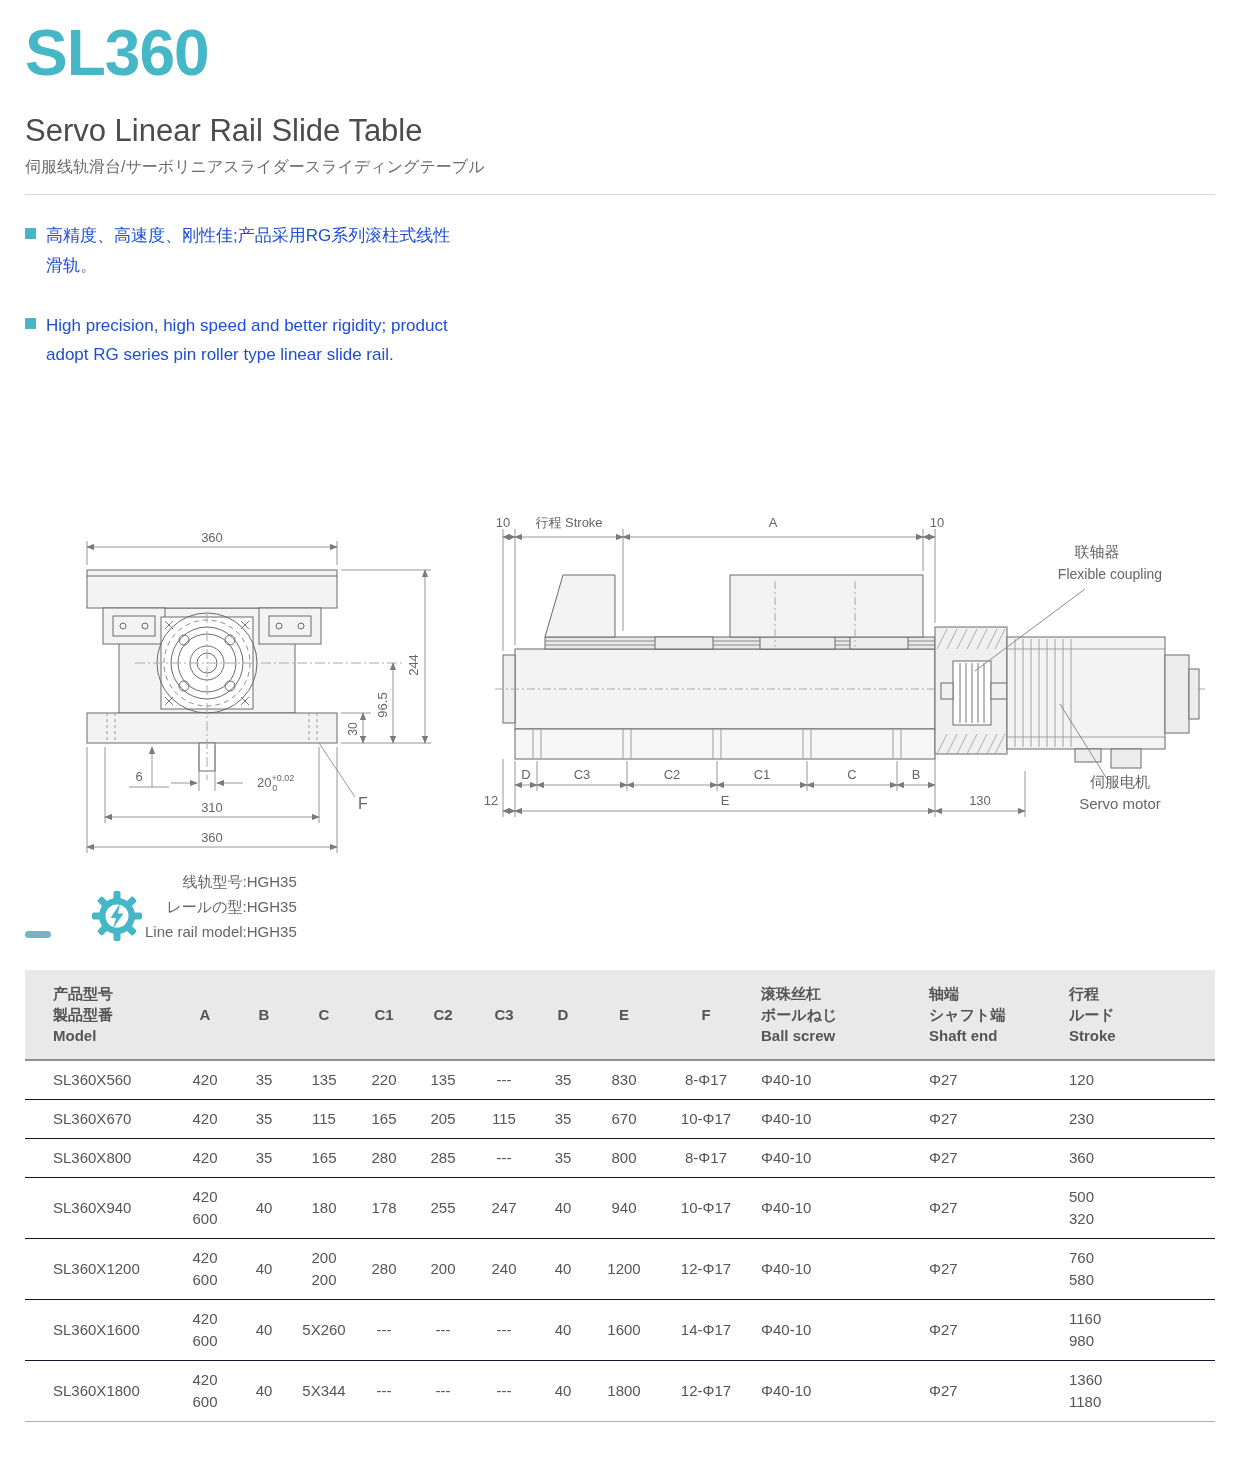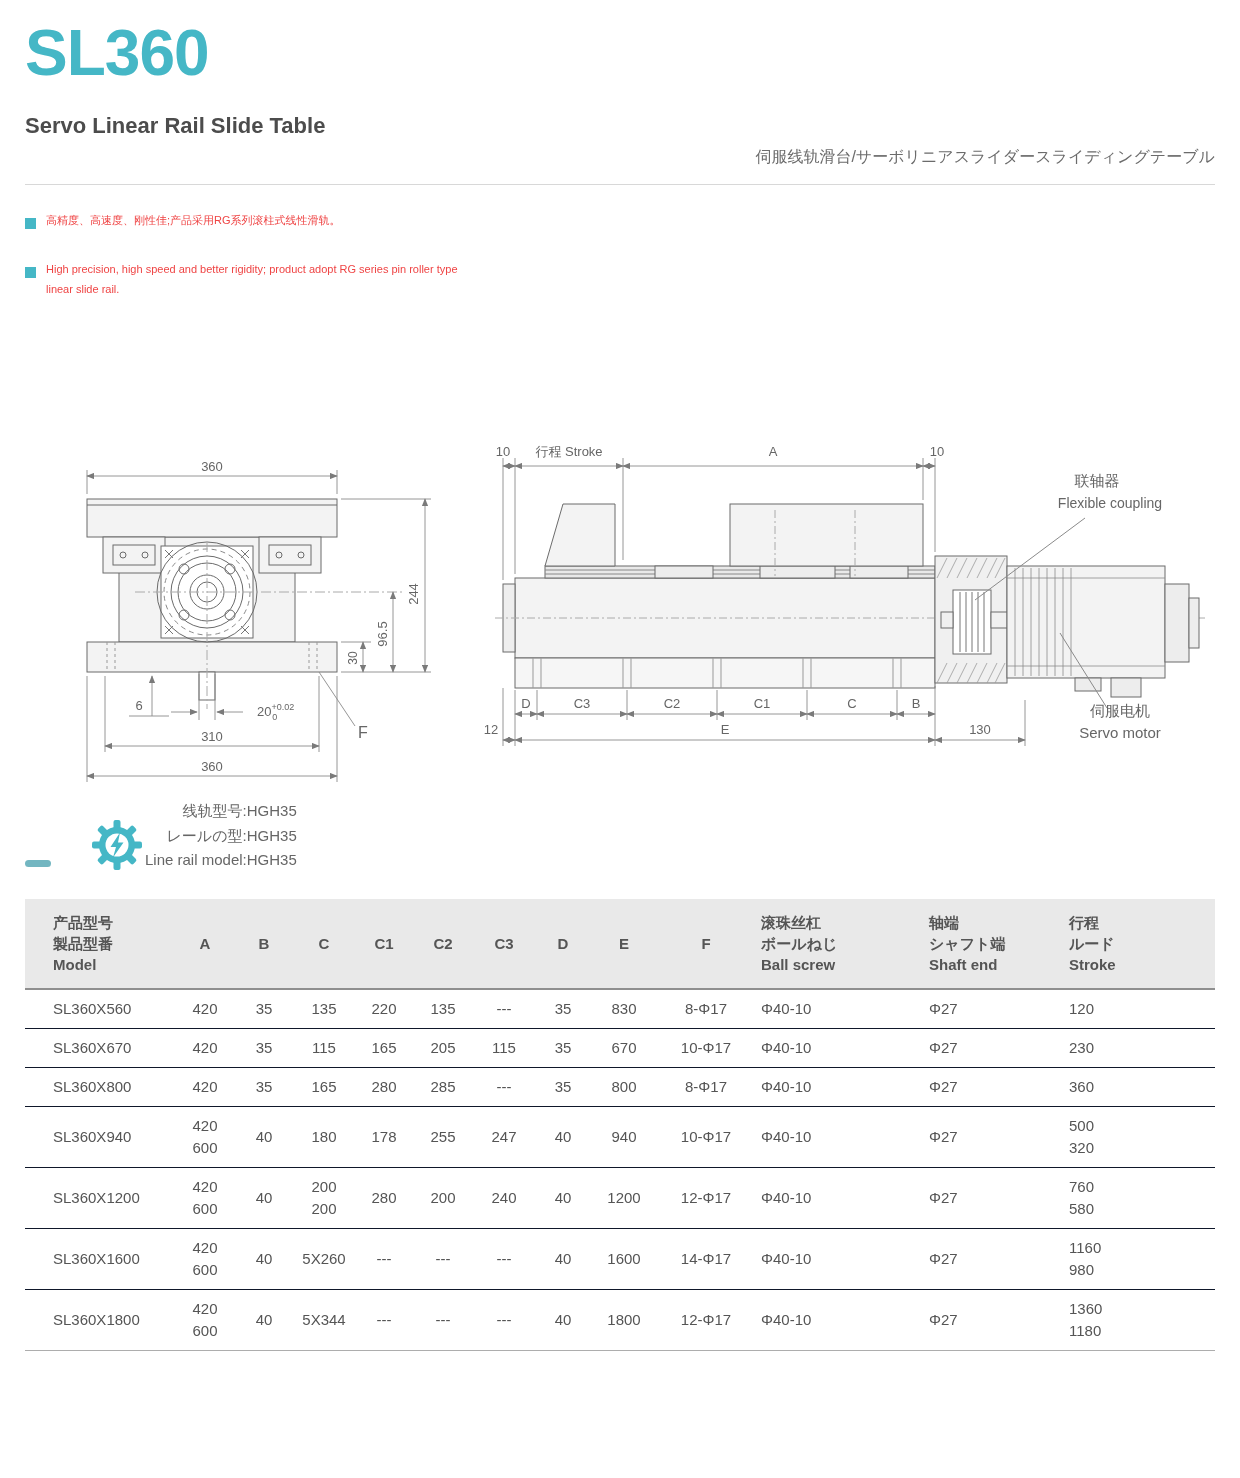--- a/index.html
+++ b/index.html
@@ -2,29 +2,29 @@
 <html><head>
 <meta charset="utf-8">
 <style>
   html,body{margin:0;padding:0;background:#fff;}
   body{font-family:"Liberation Sans", sans-serif; color:#555;}
   .page{width:1240px;height:1478px;margin:6px auto;background:#fff;position:relative;overflow:hidden;}
   .inner{padding:0 25px;}
 
   
   .title{color:#45b7c6;font-size:64px;font-weight:bold;letter-spacing:-1px;margin:14px 0 0 0;line-height:1.05;}
-  .subtitle{font-size:22px;font-weight:bold;color:#4c4c4c;margin:26px 0 0 0;}
-  .subtitle-cjk{font-size:16px;color:#6b6b6b;margin:8px 0 0 0;text-align:right;}
+  .subtitle{font-size:31px;font-weight:normal;color:#4c4c4c;margin:26px 0 0 0;}
+  .subtitle-cjk{font-size:16px;color:#6b6b6b;margin:8px 0 0 0;}
   .rule{border:none;border-top:1px solid #d8d8d8;margin:16px 0 0 0;}
 
   
   .features{display:grid;grid-template-columns:465px 1fr;column-gap:35px;margin-top:26px;}
   .feature{display:flex;align-items:flex-start;margin-bottom:30px;}
   .feature .sq{width:11px;height:11px;background:#45b7c6;flex:0 0 11px;margin:7px 10px 0 0;}
-  .feature .txt{font-size:11px;line-height:1.75;color:#ef4444;max-width:420px;}
+  .feature .txt{font-size:17px;line-height:1.75;color:#1d4ed8;max-width:420px;}
 
   
   .figure-section{margin-top:95px;display:flex;align-items:flex-start;}
   .fv-wrap{margin-left:32px;}
   .sv-wrap{margin-left:18px;margin-top:4px;}
   svg text{font-family:"Liberation Sans", sans-serif;}
 
   
   .railmodel-block{display:flex;align-items:flex-end;margin-top:-22px;padding-right:8px;}
   .cropped-graphic{width:26px;height:7px;border-radius:4px;background:#5ba9b6;opacity:.85;margin:0 38px 6px 0;}

